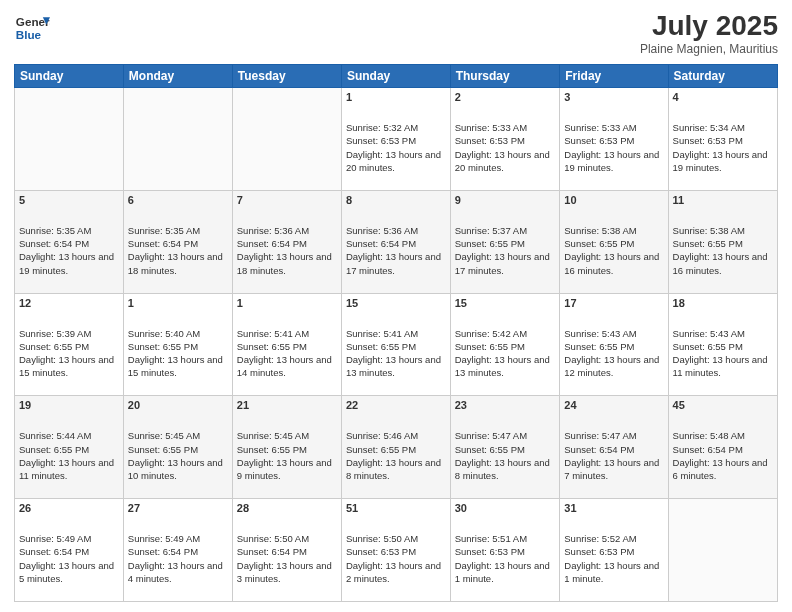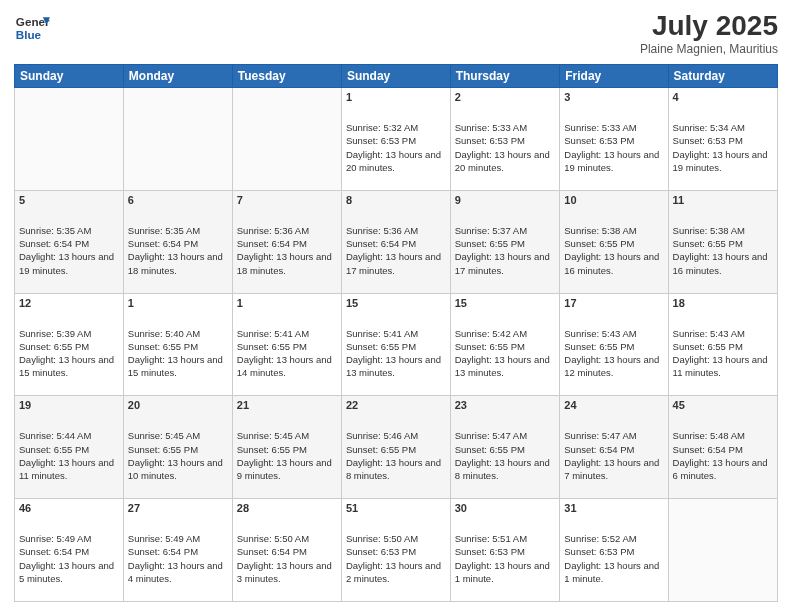--- a/index.html
+++ b/index.html
@@ -223,21 +223,21 @@
             <span class="day-number">24</span>
             <div class="day-info">Sunrise: 5:47 AM<br>Sunset: 6:54 PM<br>Daylight: 13 hours and 7 minutes.</div>
           </td>
           <td>
             <span class="day-number">45</span>
             <div class="day-info">Sunrise: 5:48 AM<br>Sunset: 6:54 PM<br>Daylight: 13 hours and 6 minutes.</div>
           </td>
         </tr>
         <tr>
           <td>
-            <span class="day-number">46</span>
+            <span class="day-number">26</span>
             <div class="day-info">Sunrise: 5:49 AM<br>Sunset: 6:54 PM<br>Daylight: 13 hours and 5 minutes.</div>
           </td>
           <td>
             <span class="day-number">27</span>
             <div class="day-info">Sunrise: 5:49 AM<br>Sunset: 6:54 PM<br>Daylight: 13 hours and 4 minutes.</div>
           </td>
           <td>
             <span class="day-number">28</span>
             <div class="day-info">Sunrise: 5:50 AM<br>Sunset: 6:54 PM<br>Daylight: 13 hours and 3 minutes.</div>
           </td>

